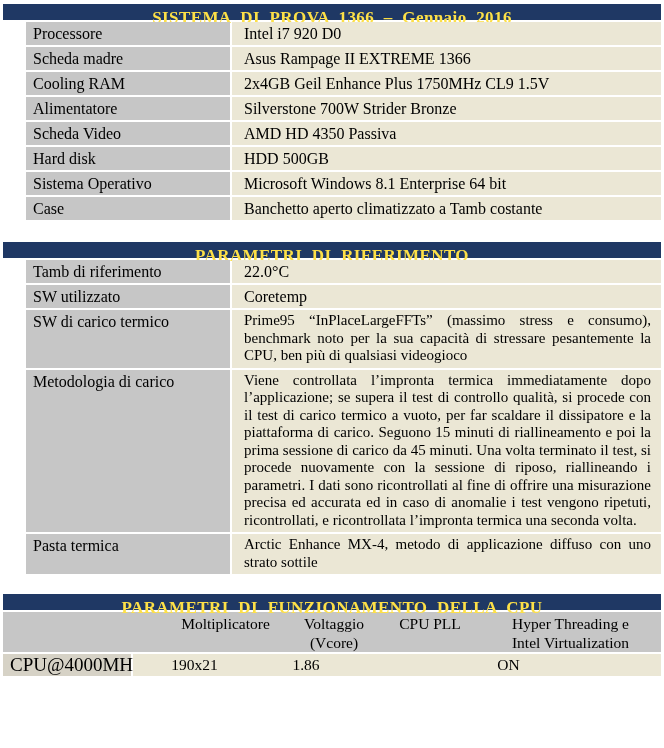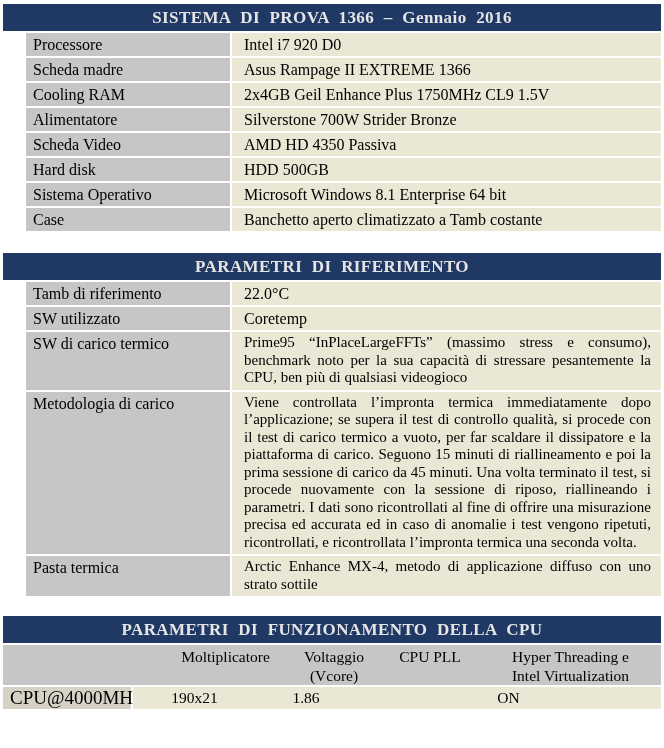--- a/index.html
+++ b/index.html
@@ -22,26 +22,26 @@
     display: grid;
     grid-template-columns: 227px 1fr;
     gap: 2px;
     background: #ffffff;
   }
   .mt { margin-top: 22px; }
   .mt2 { margin-top: 20px; }
   .thead {
     grid-column: 1 / -1;
     background: var(--navy, #1f3864);
-    color: #e5e5e5;
+    color: #fde047;
     text-align: center;
     font-weight: bold;
     font-size: 17px;
     line-height: 27px;
-    height: 27px;
+    height: 16px;
     letter-spacing: 0.4px;
     word-spacing: 5px;
   }
   .lbl {
     background: var(--label-gray, #c6c6c6);
     font-size: 16px;
     line-height: 19px;
     padding: 2px 4px 2px 7px;
     margin-left: 23px;
   }

